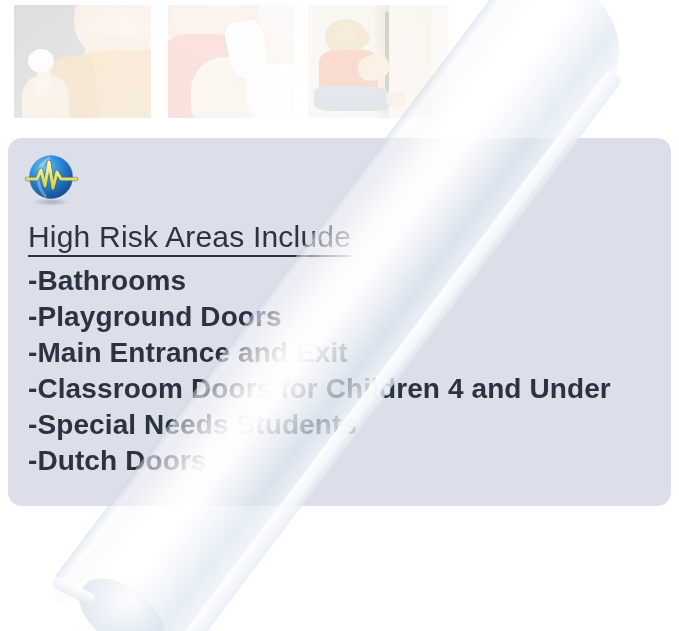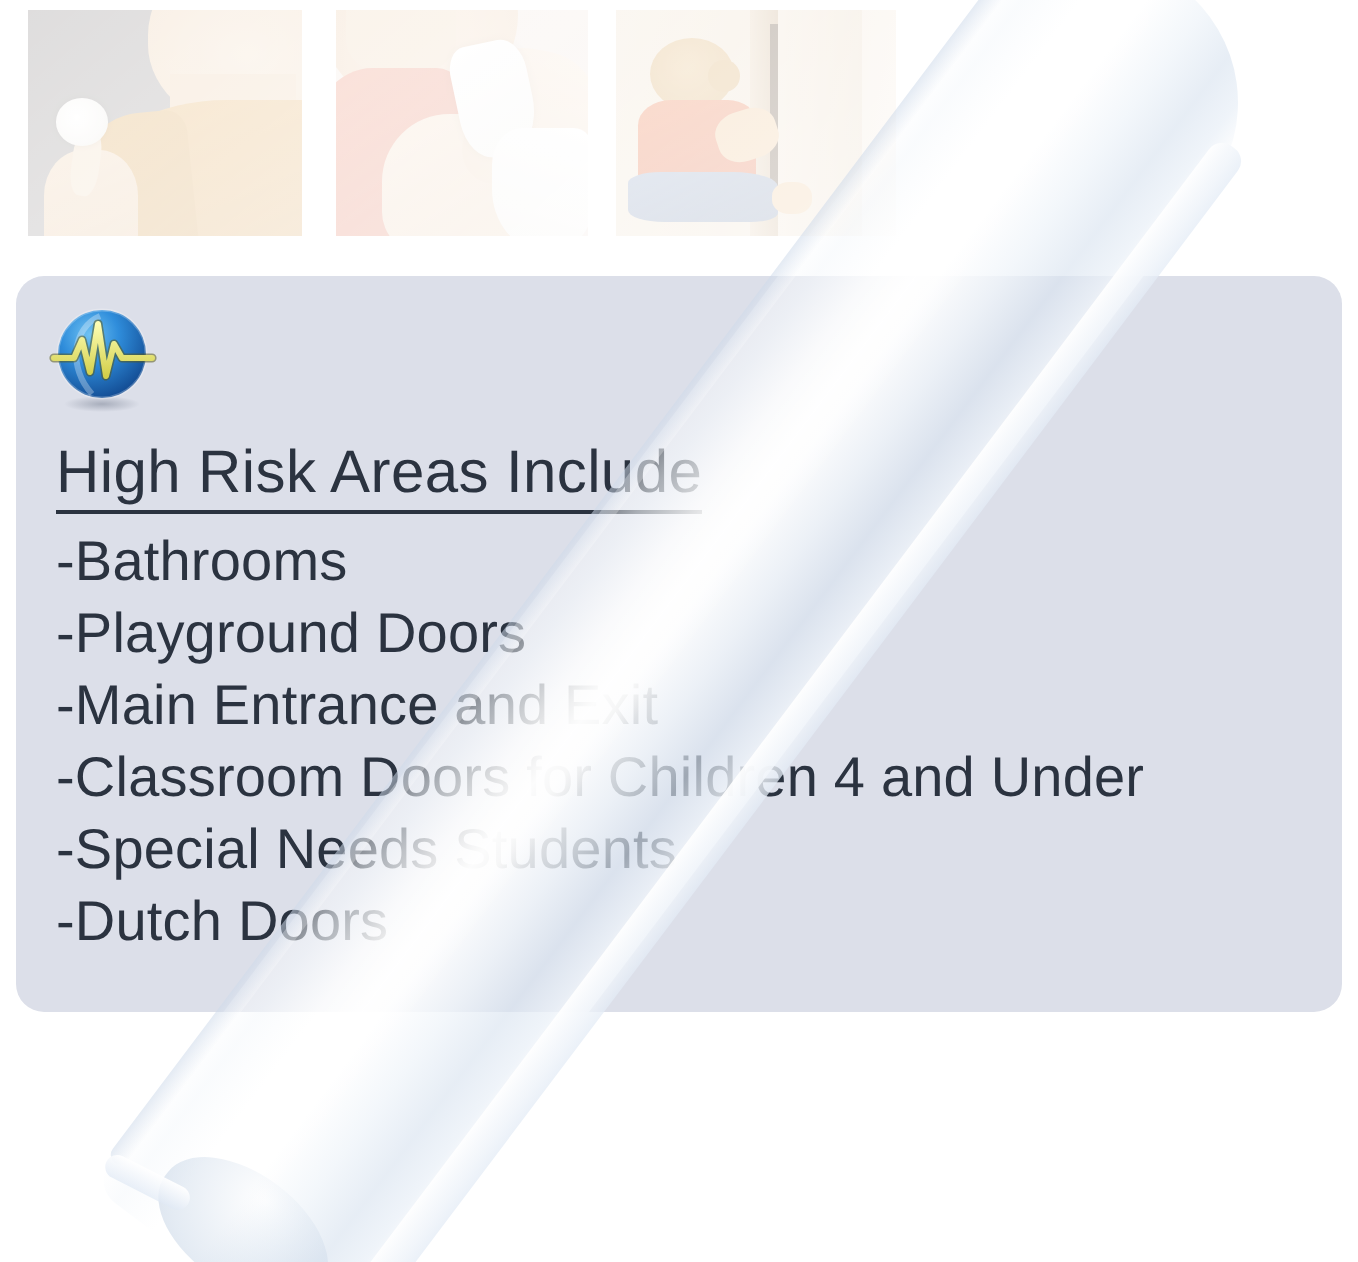--- a/index.html
+++ b/index.html
@@ -205,20 +205,21 @@
     white-space: nowrap;
   }
   .bullet-list {
     position: absolute;
     left: 20px;
     top: 125px;
     width: 630px;
     margin: 0;
     padding: 0;
     list-style: none;
+    font-weight: bold;
   }
   .bullet-list li {
     font-size: 28px;
     line-height: 36px;
     color: #2b3340;
     white-space: nowrap;
     letter-spacing: .1px;
   }
 
   

